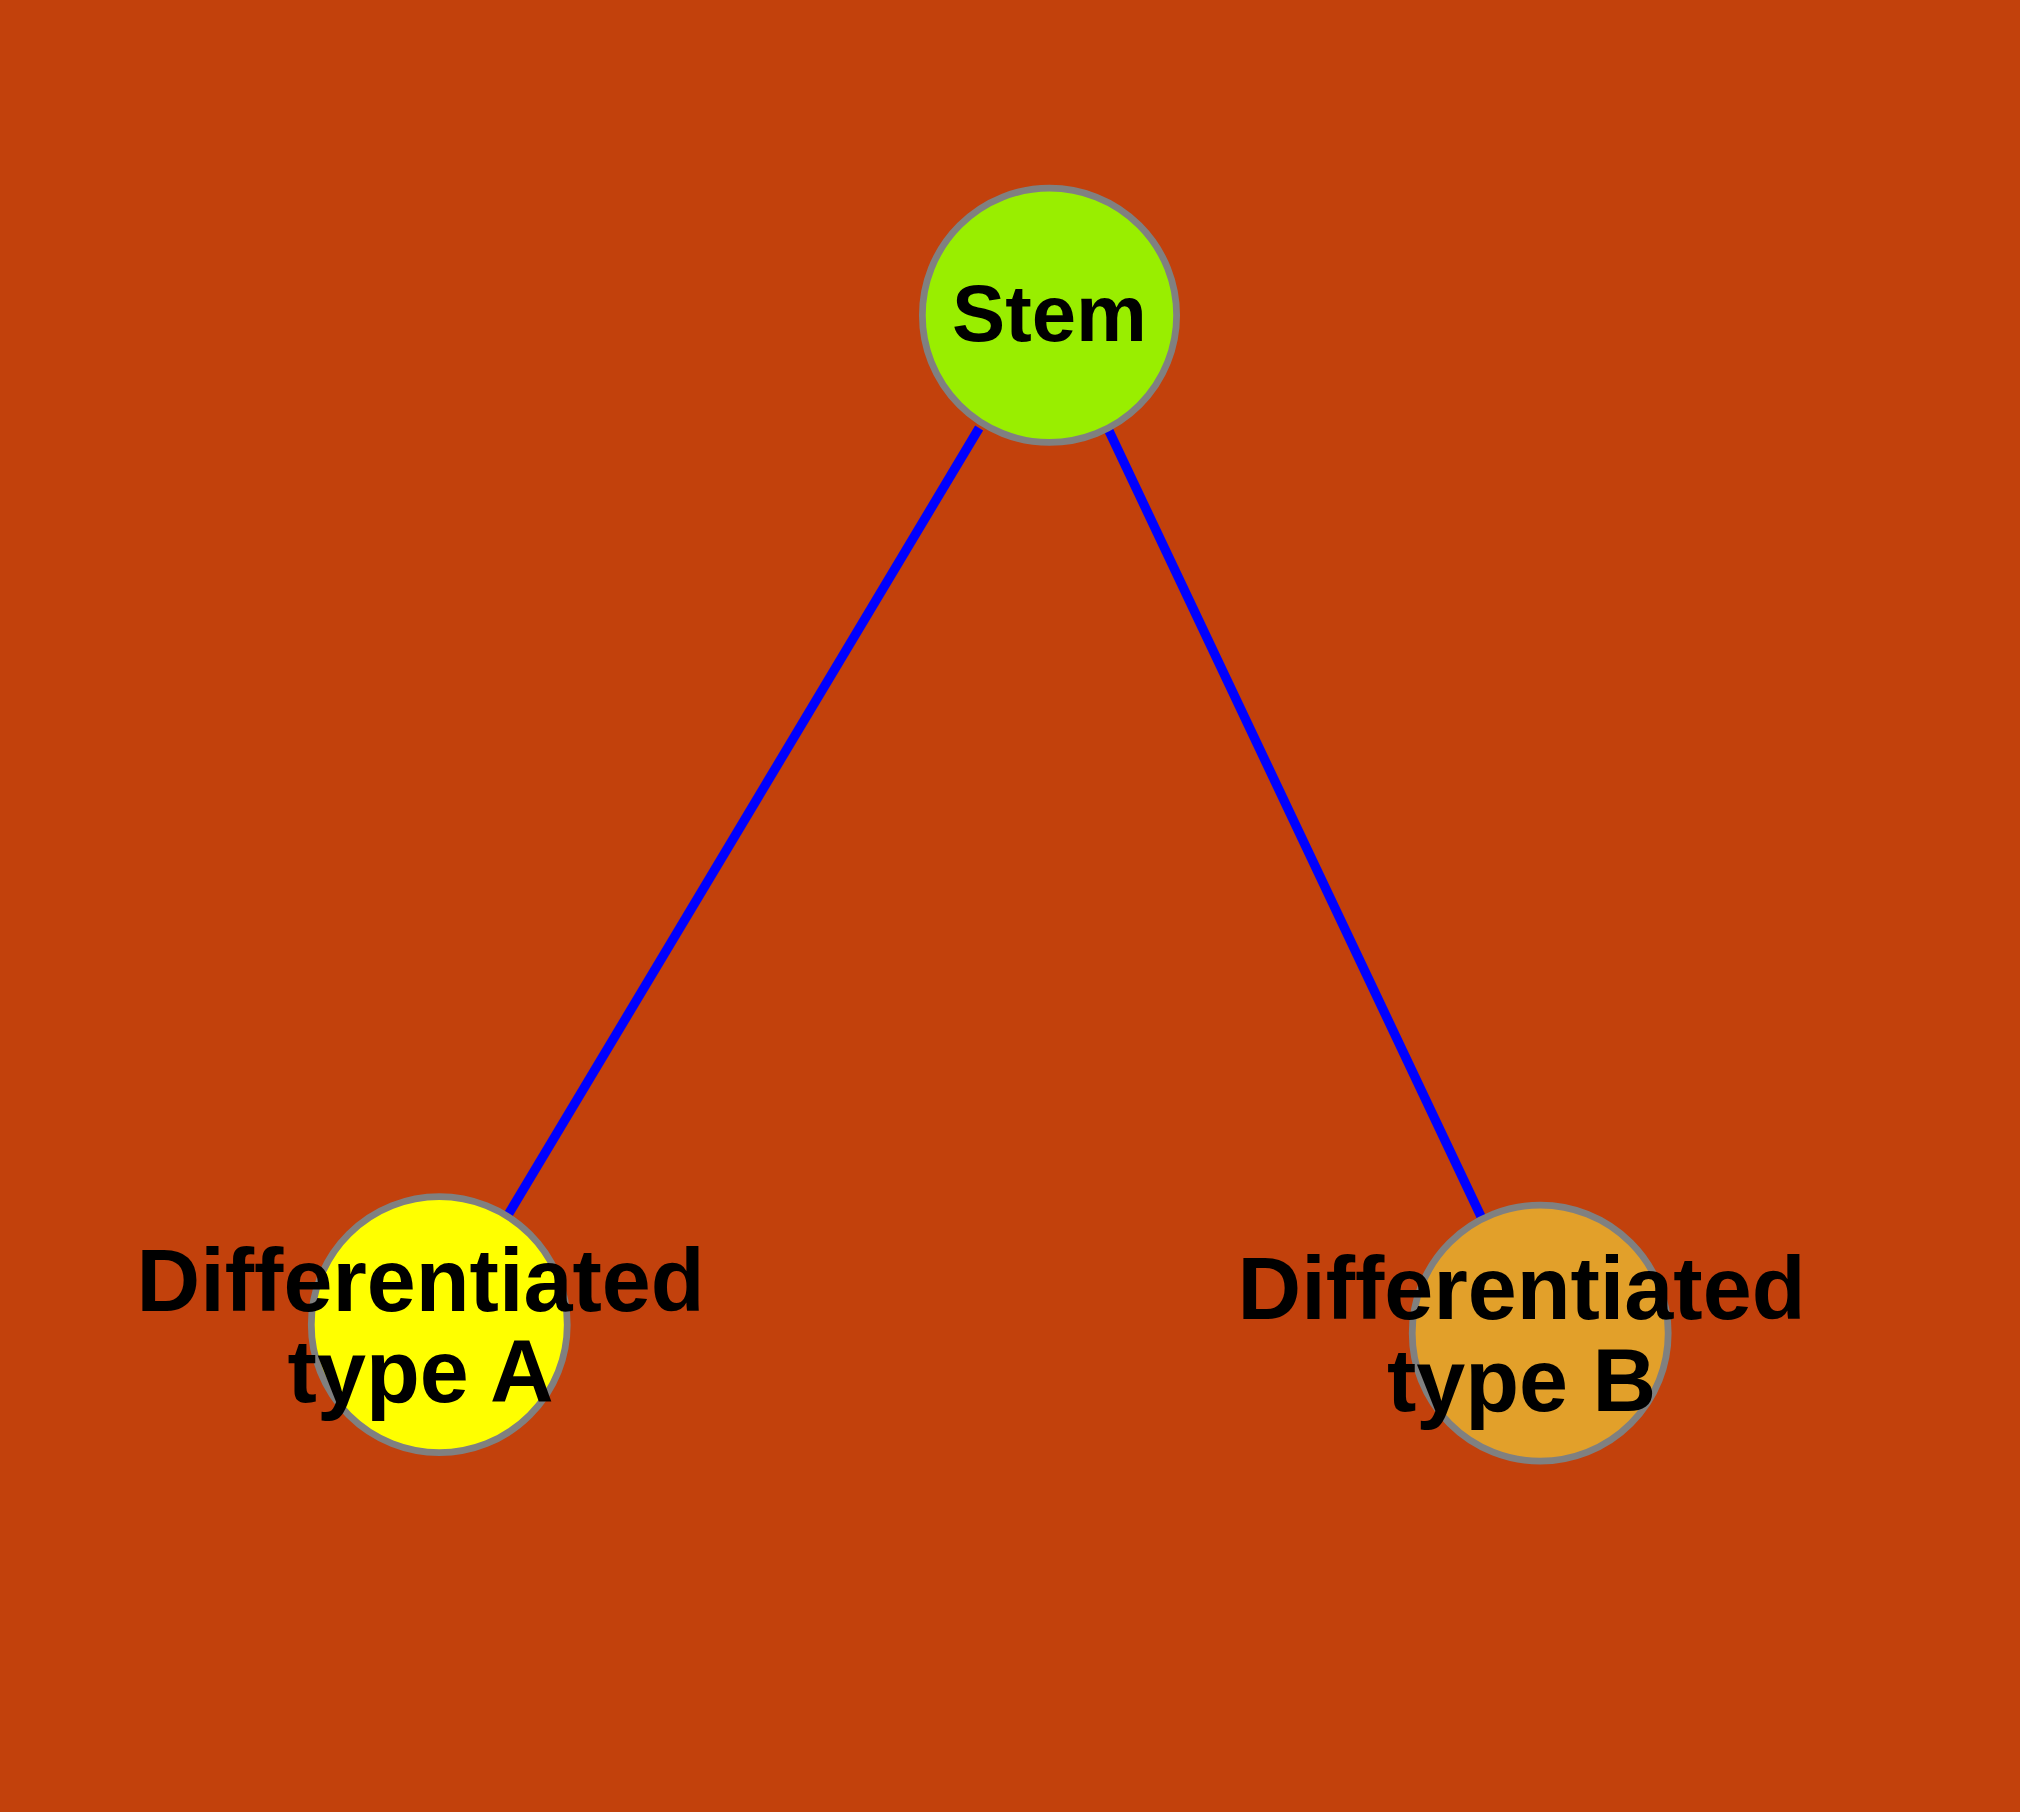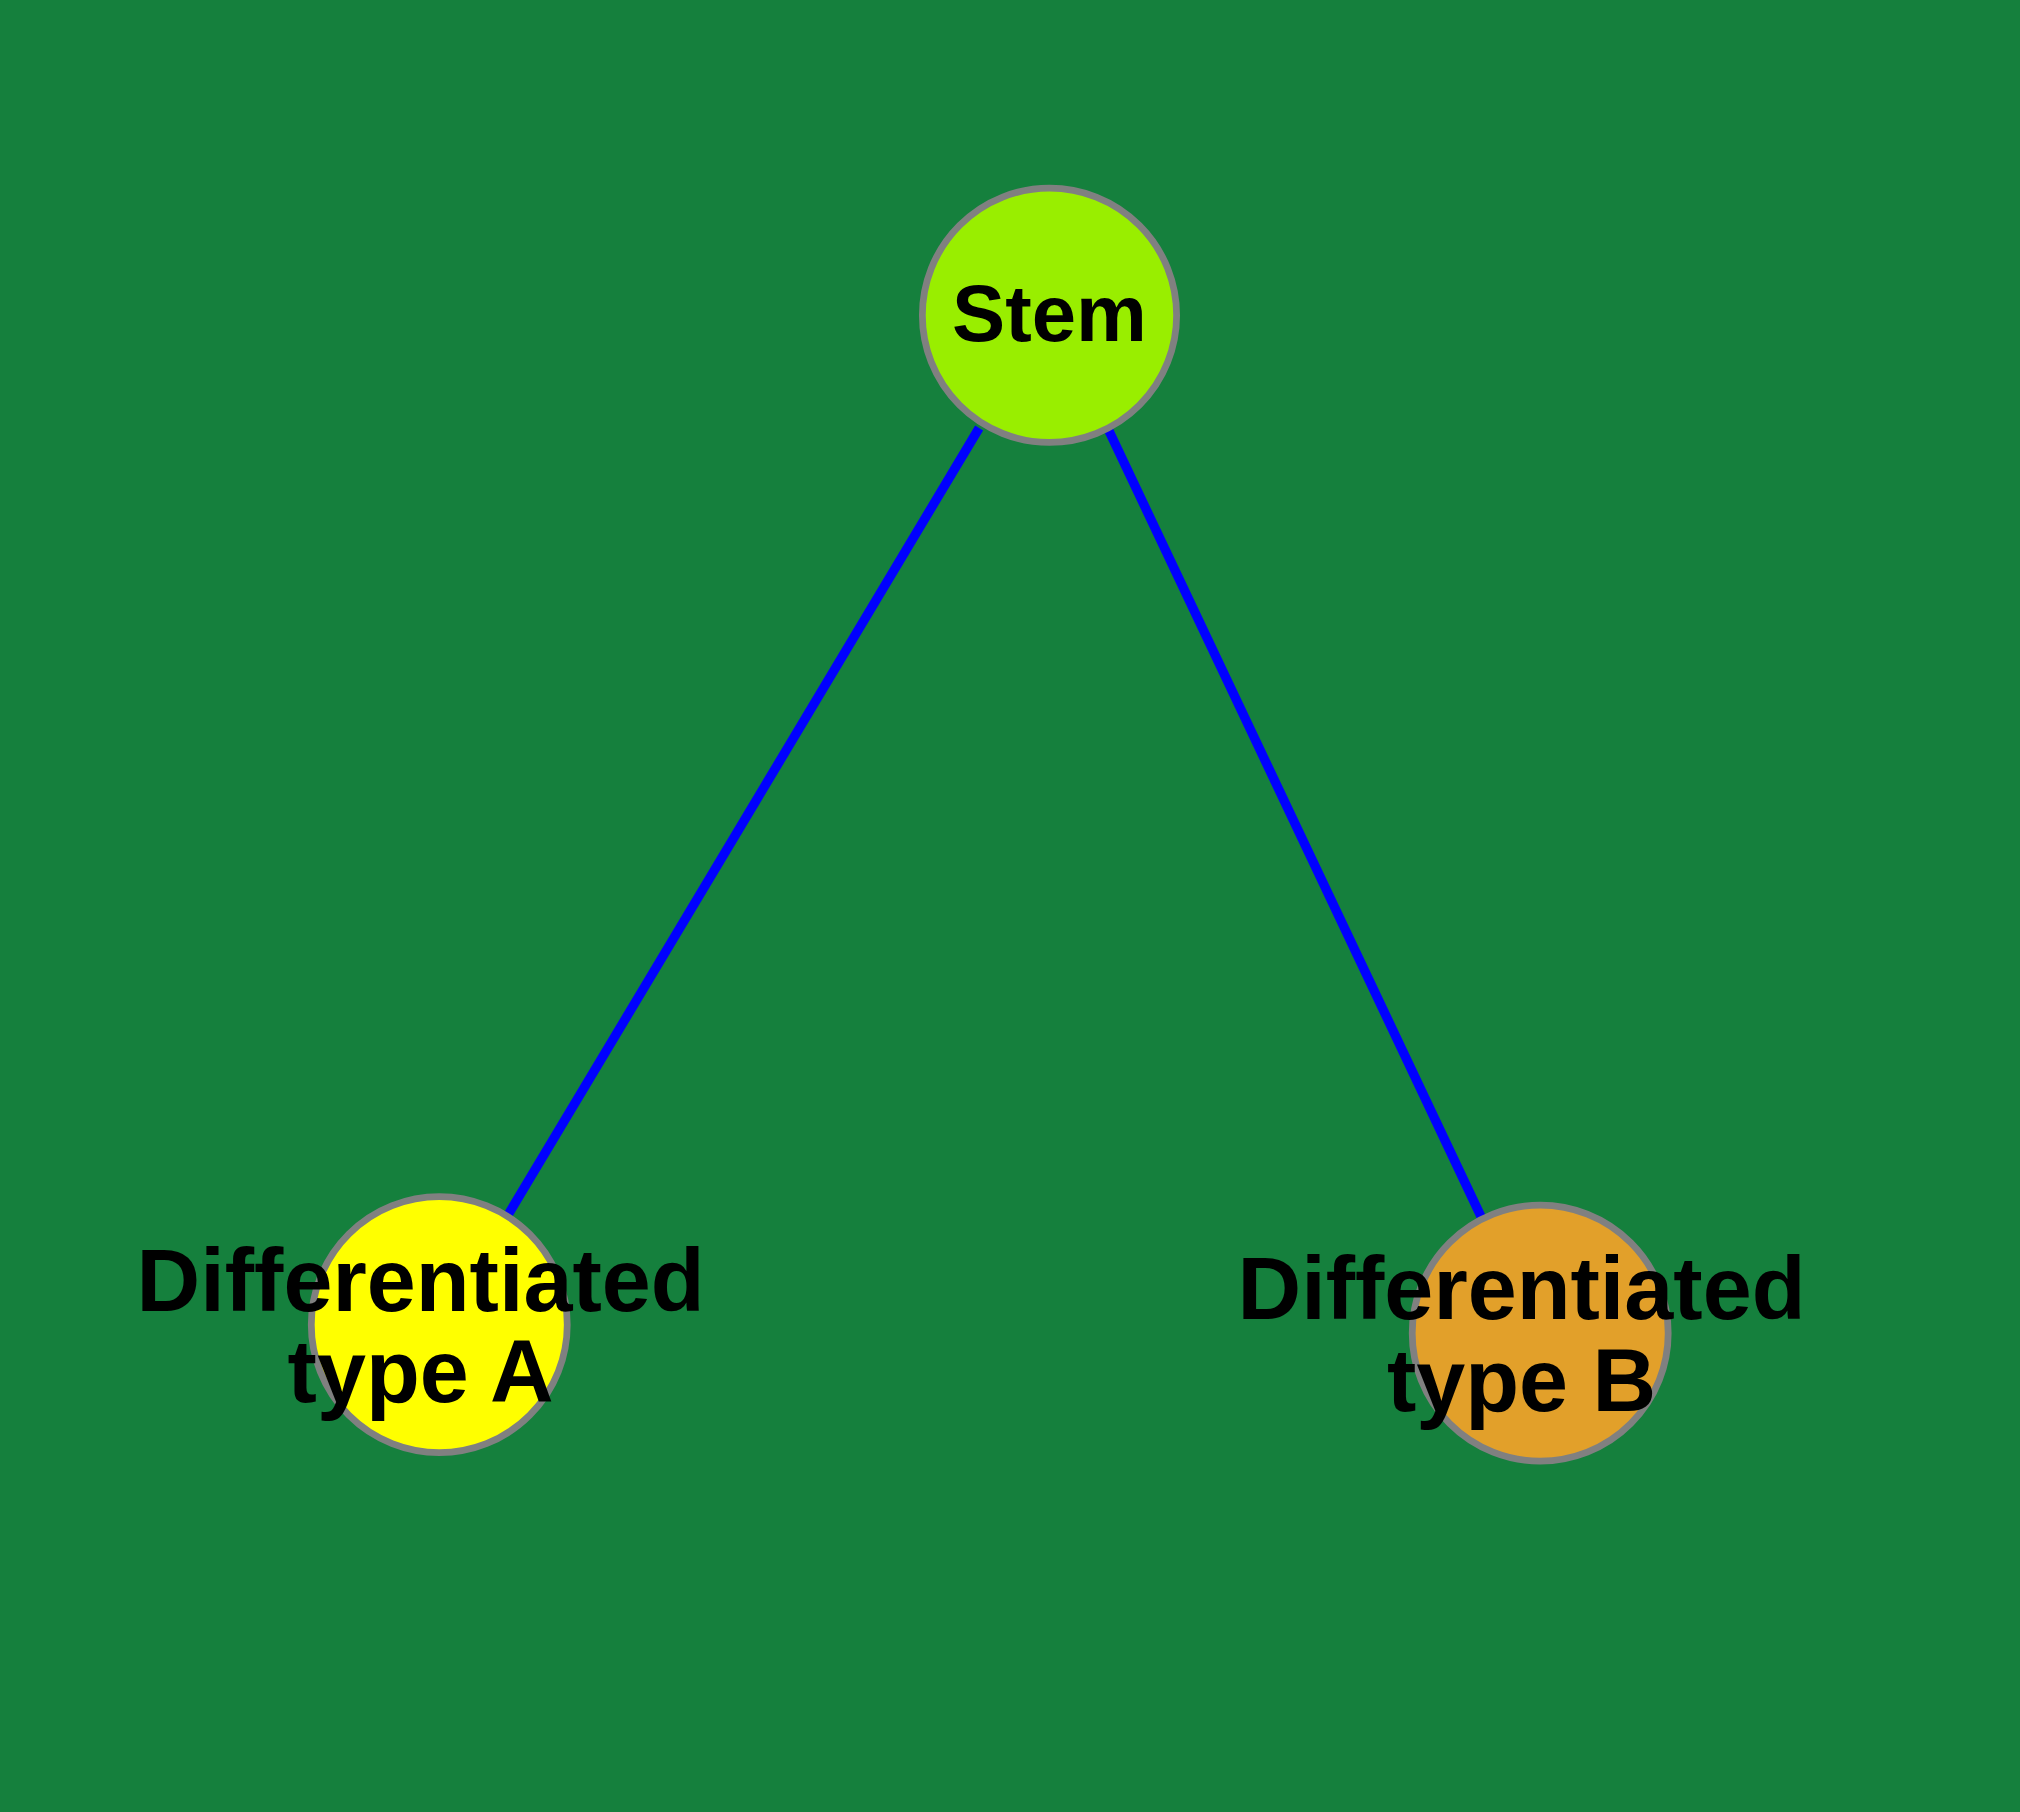--- a/index.html
+++ b/index.html
@@ -9,21 +9,21 @@
   body {
     width: 2021px;
     height: 1812px;
     overflow: hidden;
     font-family: "Liberation Sans", sans-serif;
   }
   #graph-canvas {
     position: relative;
     width: 2021px;
     height: 1812px;
-    background: #15803d;
+    background: #c2410c;
   }
   #graph-svg {
     position: absolute;
     top: 0;
     left: 0;
     width: 2021px;
     height: 1812px;
   }
   .node-circle {
     stroke: #808080;

